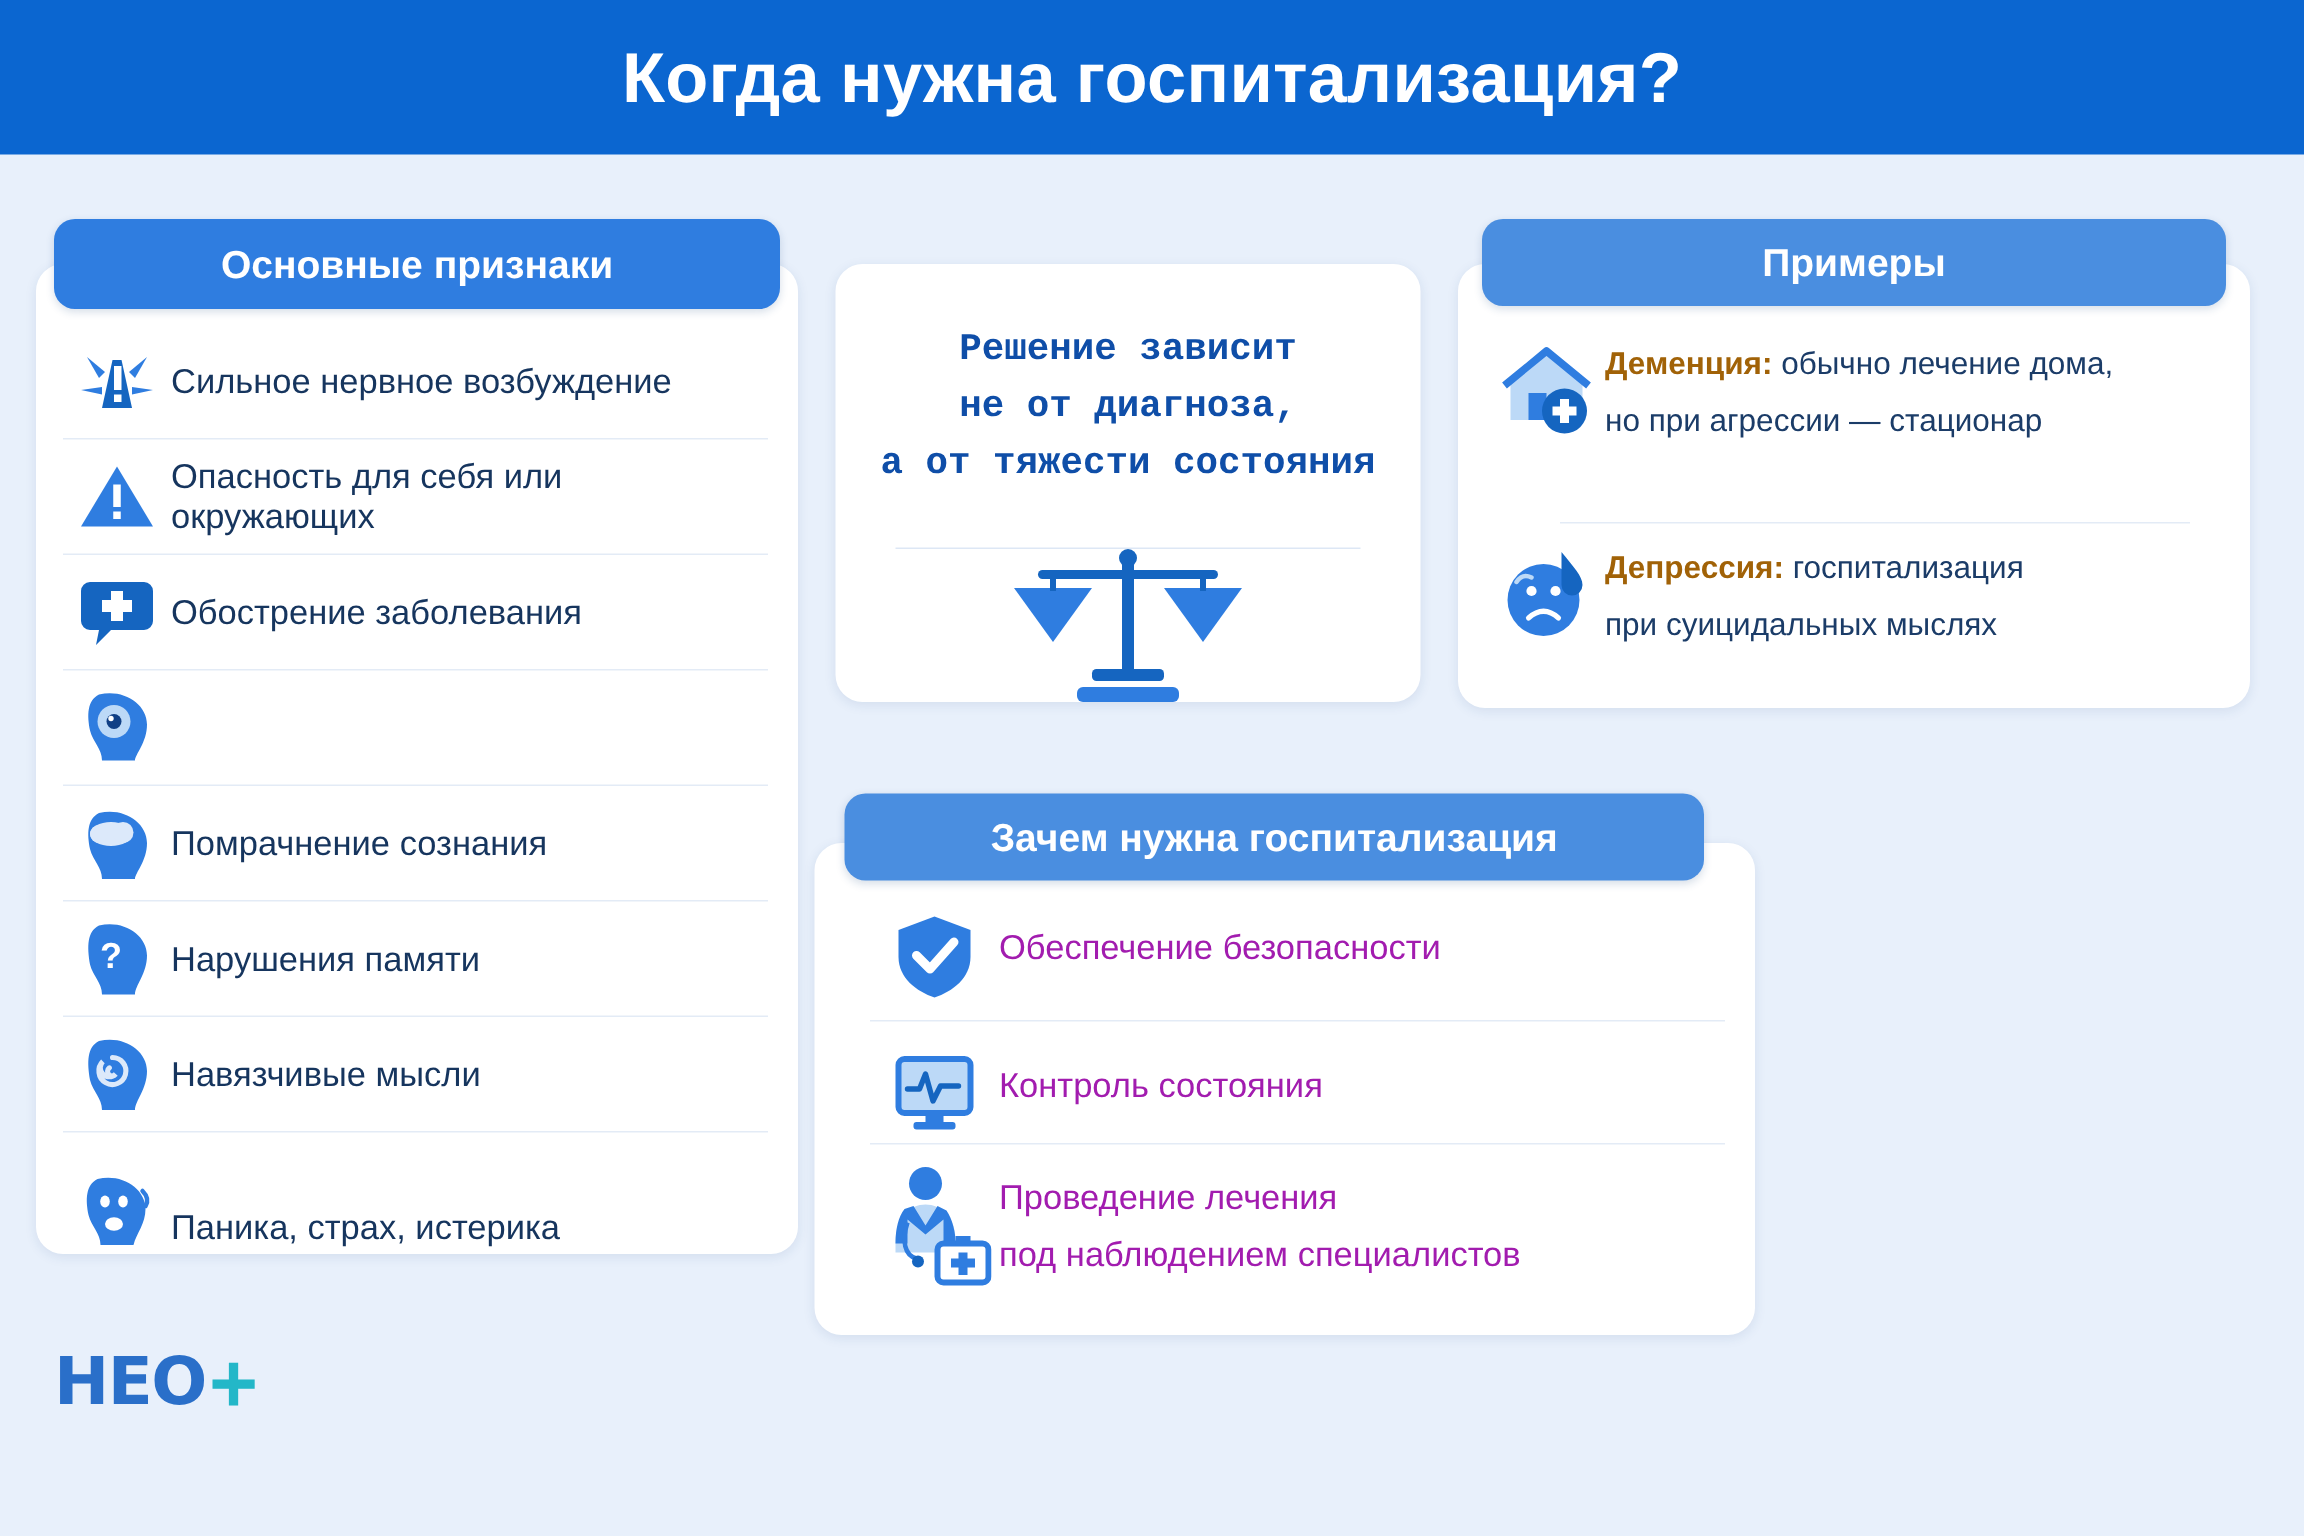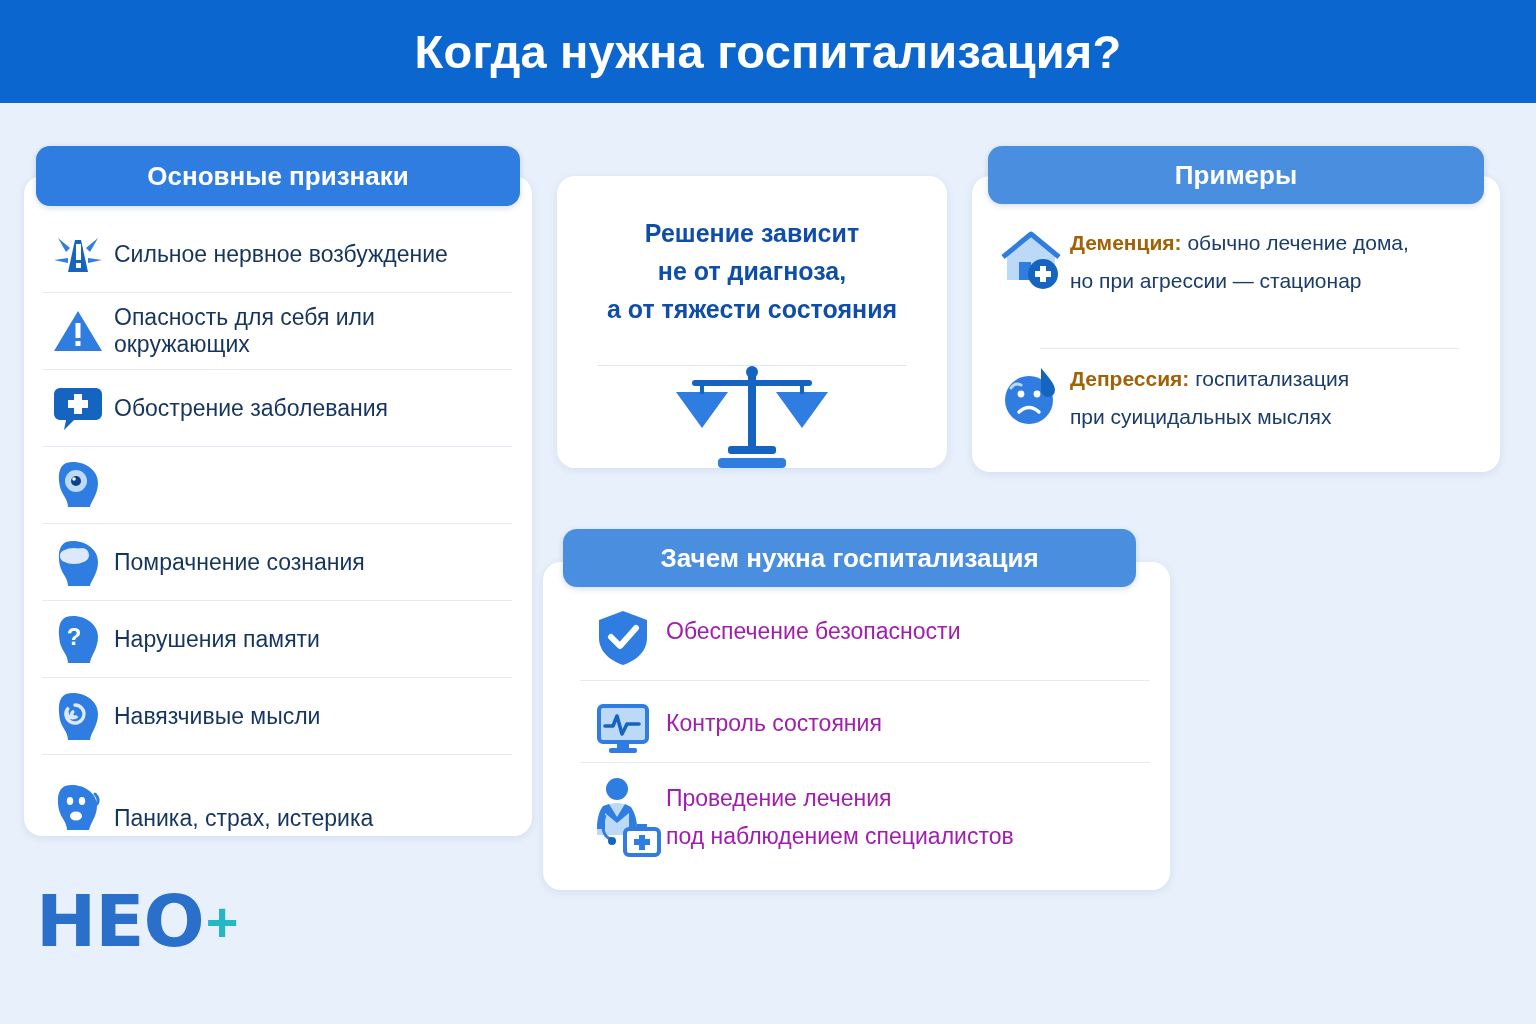--- a/index.html
+++ b/index.html
@@ -38,21 +38,21 @@
     border-bottom:1px solid #e3ebf6;
     box-sizing:border-box;
   }
   .list-row:last-child{border-bottom:none;align-items:flex-end;}
   .list-icon{width:72px;min-width:72px;display:flex;align-items:center;justify-content:center;}
   .list-label{font-size:23px;color:#16355e;font-weight:400;}
   
   #mid-card{left:557px;top:176px;width:390px;height:292px;}
   .mid-text{
     position:absolute;left:577px;top:214px;width:350px;
-    text-align:center;color:#0f4ea8;font-size:25px;font-weight:bold;line-height:38px;
+    text-align:center;color:#0f4ea8;font-size:25px;font-weight:bold;line-height:38px;font-family:Liberation Mono, monospace;
   }
   .mid-div{position:absolute;left:597px;top:365px;width:310px;height:1px;background:#dde7f5;}
   #scales{position:absolute;left:672px;top:362px;}
   
   #ex-card{left:972px;top:176px;width:528px;height:296px;}
   #ex-header{left:988px;top:146px;width:496px;height:58px;}
   .ex-row{position:absolute;display:flex;align-items:flex-start;}
   #ex-row1{left:992px;top:224px;width:492px;}
   #ex-row2{left:992px;top:360px;width:492px;}
   .ex-icon{width:78px;min-width:78px;display:flex;align-items:center;justify-content:center;padding-top:4px;}
@@ -65,21 +65,21 @@
   .why-row{position:absolute;display:flex;align-items:flex-start;}
   #why-row1{left:580px;top:608px;width:560px;}
   #why-row2{left:580px;top:700px;width:560px;}
   #why-row3{left:580px;top:775px;width:560px;}
   .why-icon{width:86px;min-width:86px;display:flex;align-items:center;justify-content:center;}
   .why-text{font-size:23px;color:#a21caf;line-height:38px;padding-top:4px;}
   .why-div{position:absolute;left:580px;top:680px;width:570px;height:1px;background:#e3ebf6;}
   .why-div2{position:absolute;left:580px;top:762px;width:570px;height:1px;background:#e3ebf6;}
   
   #logo{position:absolute;left:36px;top:890px;height:62px;display:flex;align-items:center;}
-  .logo-text{font-size:72px;font-weight:bold;color:#2a6fc9;letter-spacing:-1px;font-family:"DejaVu Sans", sans-serif;}
+  .logo-text{font-size:44px;font-weight:bold;color:#2a6fc9;letter-spacing:-1px;font-family:"DejaVu Sans", sans-serif;}
   .logo-plus{color:#23b7c8;font-size:56px;font-weight:bold;margin-left:2px;}
 </style>
 </head>
 <body>
 
 <div class="header">
   <div class="header-title">Когда нужна госпитализация?</div>
 </div>
 
 <div class="card" id="left-card"></div>

